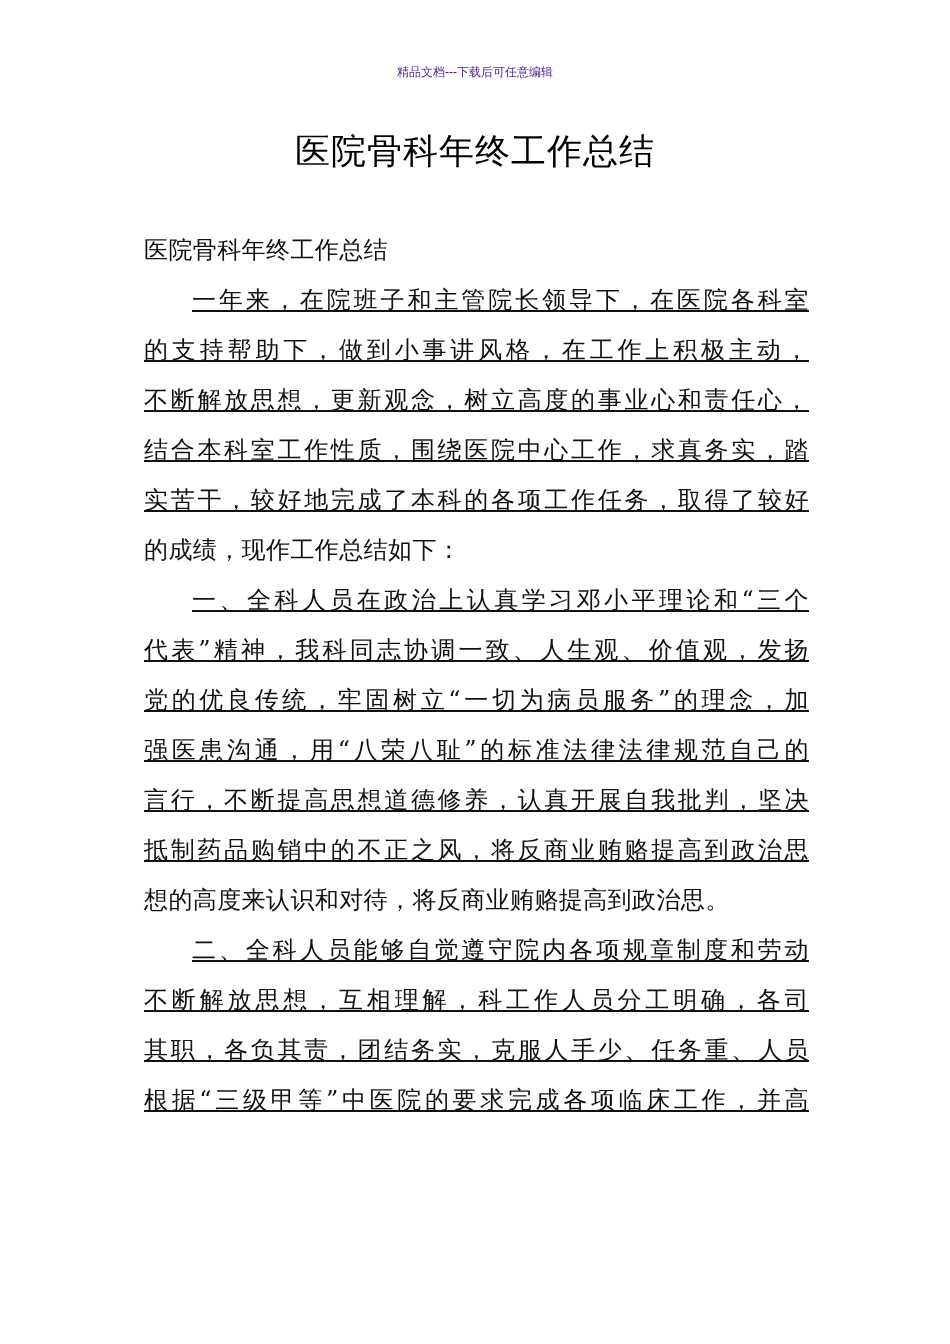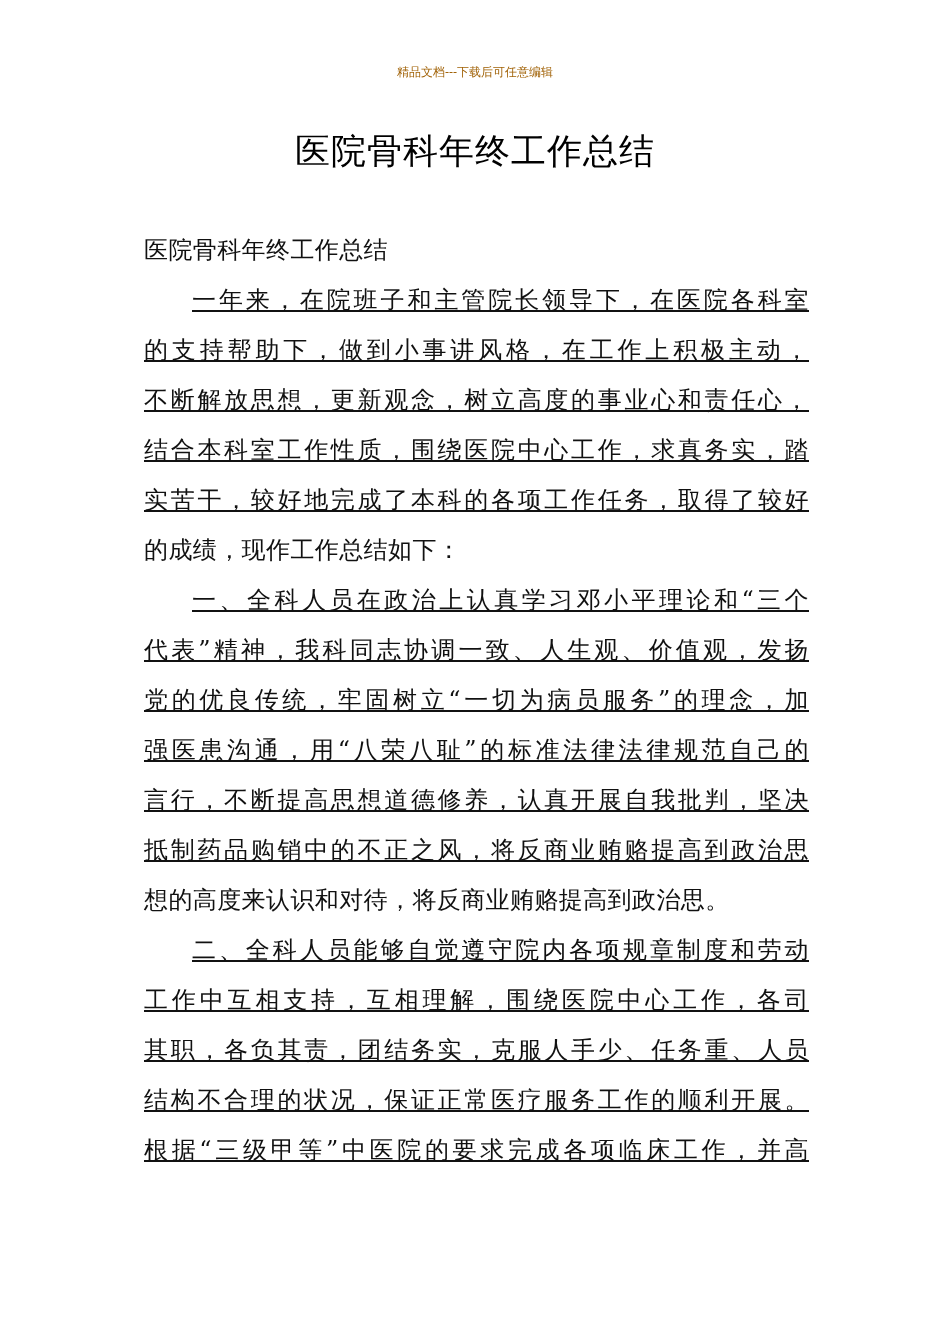--- a/index.html
+++ b/index.html
@@ -23,21 +23,21 @@
       height: 1344px;
       background: #ffffff;
     }
     .header-note {
       position: absolute;
       top: 64px;
       left: 0;
       width: 950px;
       text-align: center;
       font-size: 12px;
-      color: #a16207;
+      color: #4c1d95;
       letter-spacing: 0px;
     }
     .doc-title {
       position: absolute;
       top: 128px;
       left: 0;
       width: 950px;
       text-align: center;
       font-family: "DejaVu Sans", "Liberation Sans", sans-serif;
       font-size: 35px;
@@ -91,18 +91,17 @@
 
     <div class="line justify indent">一、全科人员在政治上认真学习邓小平理论和“三个</div>
     <div class="line justify">代表”精神，我科同志协调一致、人生观、价值观，发扬</div>
     <div class="line justify">党的优良传统，牢固树立“一切为病员服务”的理念，加</div>
     <div class="line justify">强医患沟通，用“八荣八耻”的标准法律法律规范自己的</div>
     <div class="line justify">言行，不断提高思想道德修养，认真开展自我批判，坚决</div>
     <div class="line justify">抵制药品购销中的不正之风，将反商业贿赂提高到政治思</div>
     <div class="line">想的高度来认识和对待，将反商业贿赂提高到政治思。</div>
 
     <div class="line justify indent">二、全科人员能够自觉遵守院内各项规章制度和劳动</div>
-    <div class="line justify">工作中互相支持，互相理解，围绕医院中心工作，各司</div>
+    <div class="line justify">不断解放思想，互相理解，科工作人员分工明确，各司</div>
     <div class="line justify">其职，各负其责，团结务实，克服人手少、任务重、人员</div>
-    <div class="line justify">结构不合理的状况，保证正常医疗服务工作的顺利开展。</div>
     <div class="line justify">根据“三级甲等”中医院的要求完成各项临床工作，并高</div>
   </div>
 </div>
 
 </body></html>

